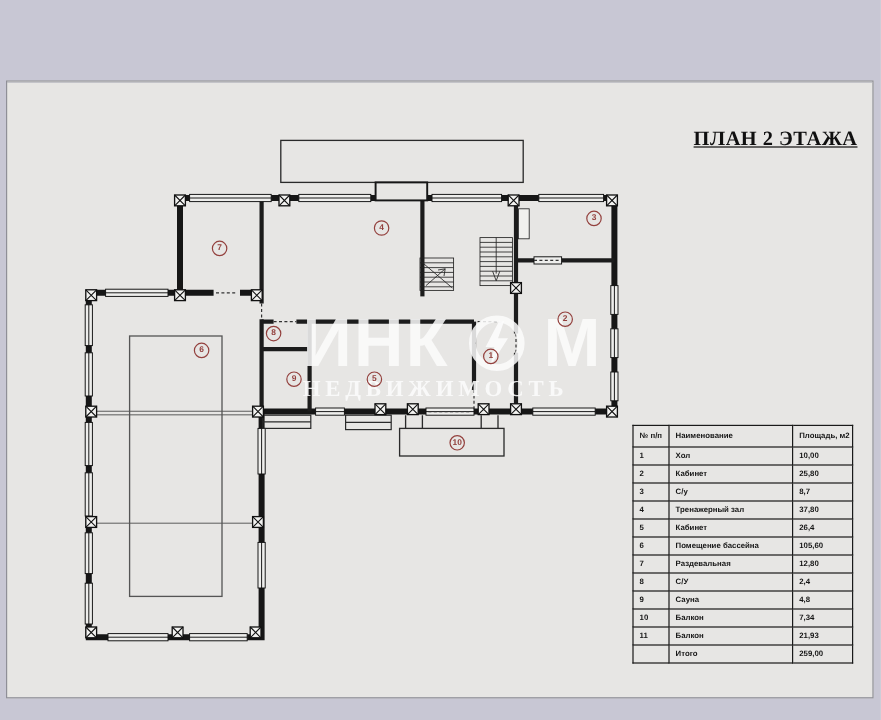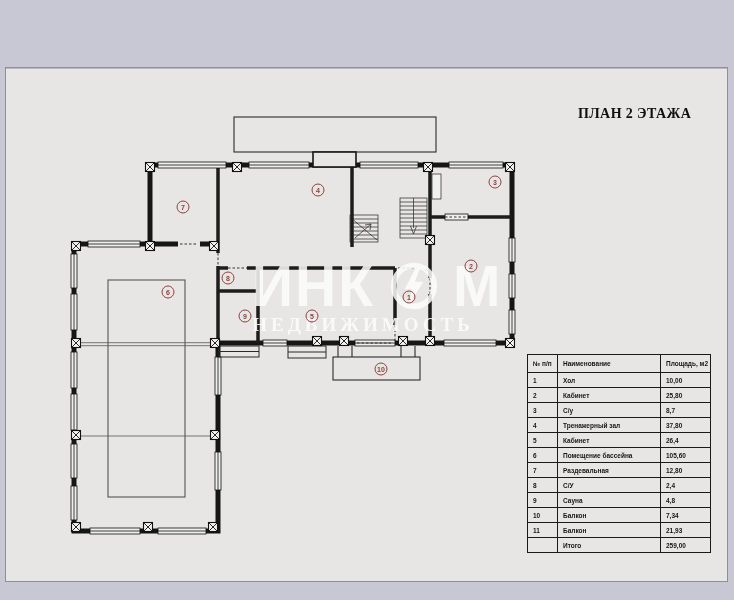--- a/index.html
+++ b/index.html
@@ -9,21 +9,21 @@
     font-family:"Liberation Sans", sans-serif;
   }
   .sheet{
     position:absolute;left:5px;top:67px;width:721px;height:513px;
     background:#e7e6e4;border:1px solid #8f8f97;
     box-shadow:inset 0 1px 0 #b9b9c0;
   }
   .plan-title{
     position:absolute;left:578px;top:106px;z-index:4;
     font-family:"Liberation Serif", serif;font-weight:bold;
-    font-size:14px;letter-spacing:.4px;color:#101010;white-space:nowrap;
+    font-size:17px;letter-spacing:.4px;color:#101010;white-space:nowrap;text-decoration:underline;
   }
   svg.plan{position:absolute;left:0;top:0;z-index:2;}
   
   .watermark{
     position:absolute;left:252px;top:258px;width:222px;z-index:3;
     text-align:center;pointer-events:none;
   }
   .wm-top{
     display:flex;align-items:center;justify-content:space-between;
     font-weight:bold;font-size:57px;line-height:56px;letter-spacing:2px;

